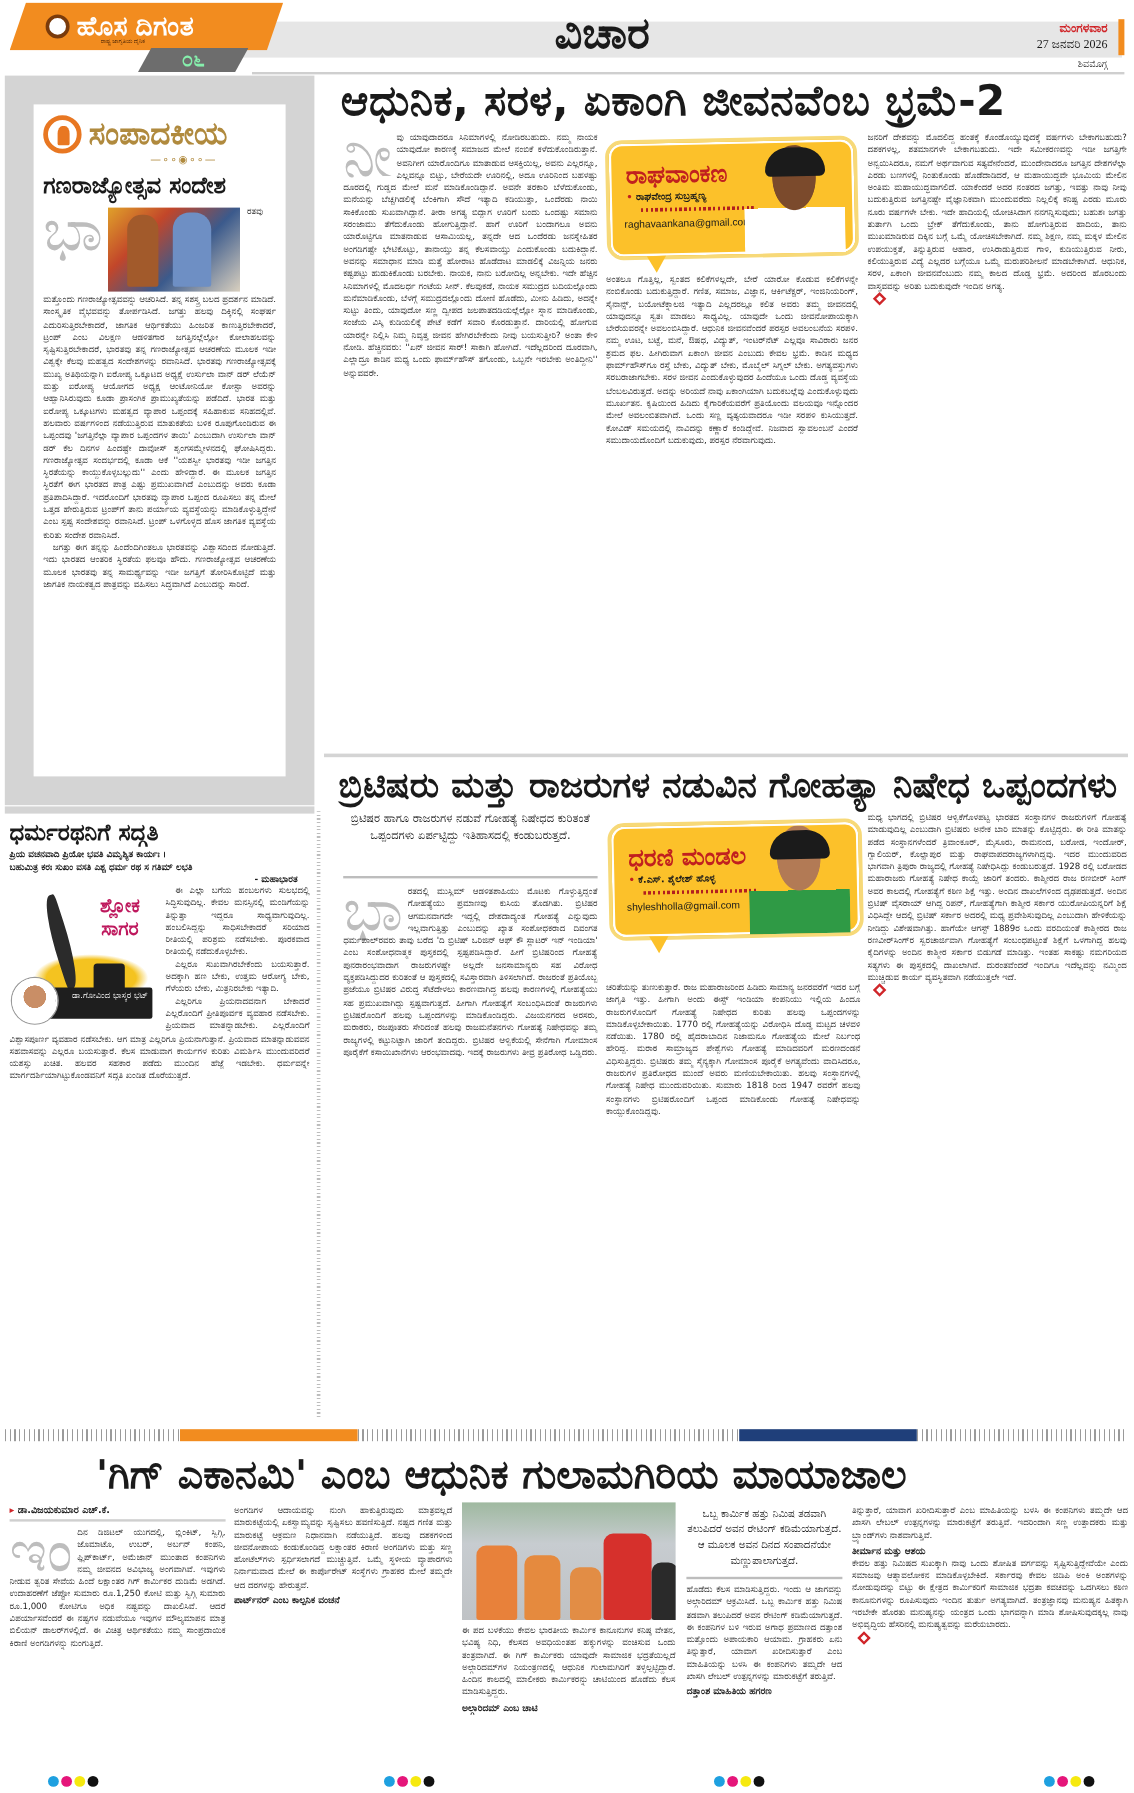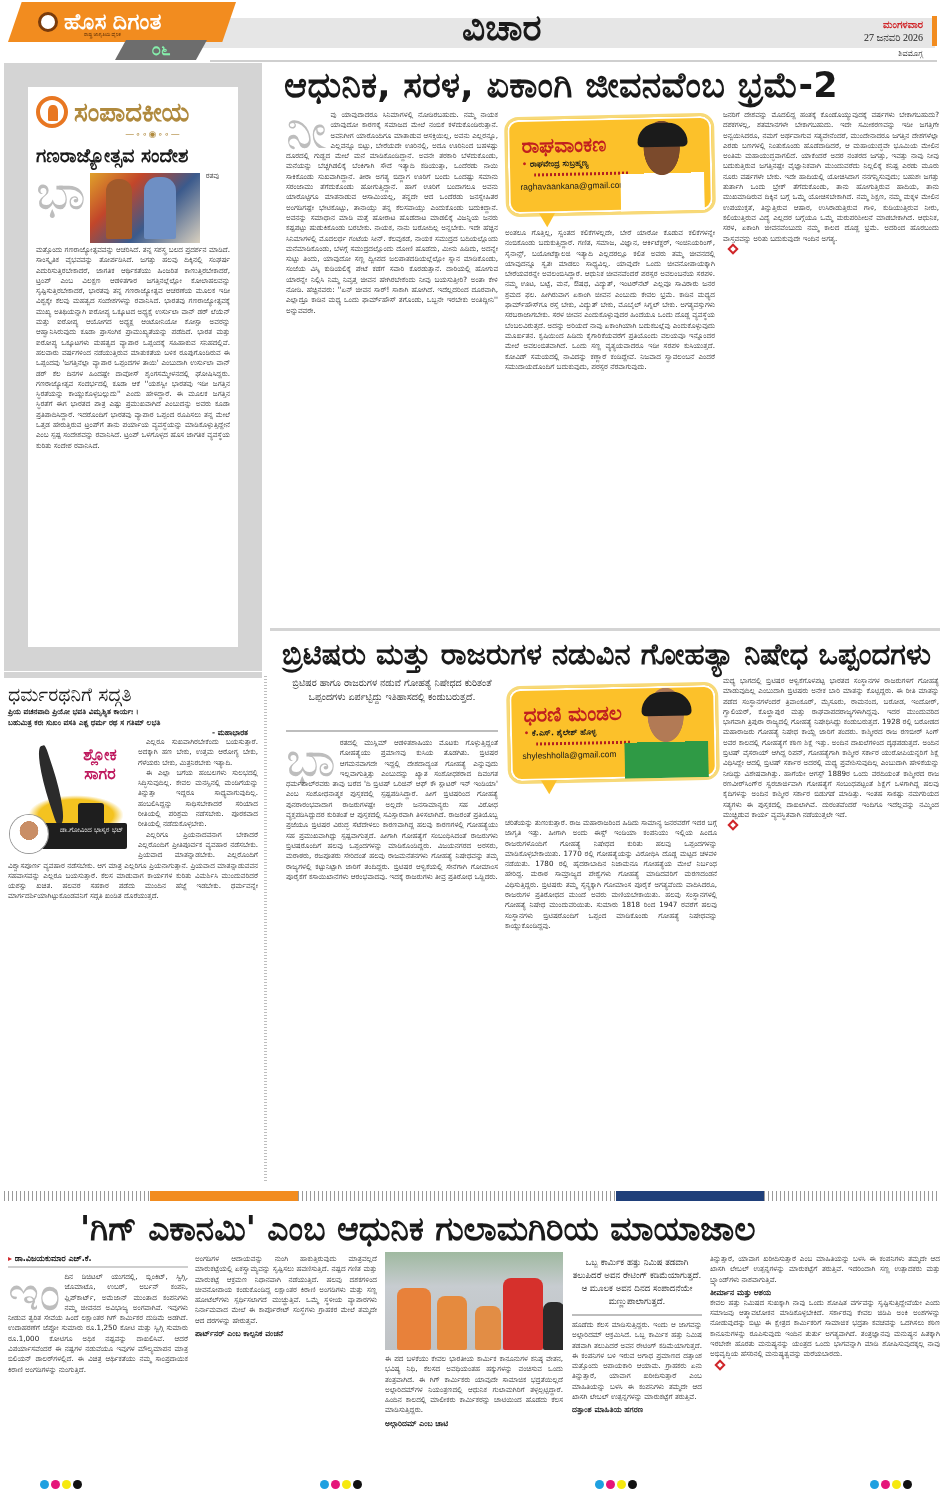--- a/index.html
+++ b/index.html
@@ -38,21 +38,21 @@
   .ed-orn { text-align: center; color: #b08a3e; font-size: 9px; letter-spacing: 1px; margin: -2px 0 4px 40px; }
   .ed-headline { font-size: 19px; font-weight: 900; line-height: 24px; margin-bottom: 4px; }
   .ed-photo { float: left; width: 110px; height: 70px; margin: 2px 6px 2px 0;
               background: linear-gradient(135deg, #e0a12a 0%, #c2462a 30%, #3b5a8c 60%, #d9d0bf 100%); position: relative; }
   .ed-photo::before { content: ""; position: absolute; left: 16px; top: 6px; width: 26px; height: 60px; background: #a25a2b; border-radius: 12px 12px 2px 2px; }
   .ed-photo::after { content: ""; position: absolute; left: 54px; top: 4px; width: 32px; height: 62px; background: #6e8fc4; border-radius: 14px 14px 2px 2px; }
 
   
   .dharma { position: absolute; left: 4px; top: 676px; width: 258px; height: 505px; padding: 6px 4px 0 4px; overflow: hidden; }
   .dharma-rule-top { position: absolute; left: 4px; top: 672px; width: 258px; height: 6px; background: #d4d4d4; }
-  .dharma-title { font-size: 19px; font-weight: 400; line-height: 24px; }
+  .dharma-title { font-size: 19px; font-weight: 700; line-height: 24px; }
   .dharma-verse { font-size: 7.4px; font-weight: bold; line-height: 11px; }
   .dharma-src { text-align: right; font-size: 7.4px; font-weight: bold; padding-right: 10px; }
   .shloka { float: left; width: 124px; height: 112px; margin: 2px 6px 2px 0; position: relative; }
   .shloka .ink { position: absolute; left: 20px; top: 56px; width: 96px; height: 40px; background: radial-gradient(ellipse at center, #f4c320 0%, #f4c320 55%, transparent 70%); }
   .shloka .quill { position: absolute; left: 36px; top: 6px; width: 14px; height: 80px; background: #2b2b2b; border-radius: 70% 10% 70% 10%; transform: rotate(-18deg); }
   .shloka .pot { position: absolute; left: 70px; top: 64px; width: 26px; height: 26px; background: #1e1e1e; border-radius: 3px; }
   .shloka .txt { position: absolute; left: 62px; top: 6px; color: #be185d; font-size: 16px; font-weight: 900; line-height: 19px; text-align: center; width: 60px; }
   .shloka .auth { position: absolute; left: 20px; top: 84px; height: 26px; background: #1e1e1e; color: #fff; font-size: 7px; line-height: 11px; padding: 2px 4px 2px 32px; border-radius: 2px; }
   .shloka .face { position: absolute; left: 2px; top: 76px; width: 38px; height: 38px; border-radius: 50%; background: radial-gradient(circle at 50% 40%, #c98e66 0 35%, #fff 36%); border: 2px solid #fff; box-shadow: 0 0 0 1px #999; }
 
@@ -151,41 +151,42 @@
       <span class="ed-title">ಸಂಪಾದಕೀಯ</span>
     </div>
     <div class="ed-orn">—∘∘◉∘∘—</div>
     <h2 class="ed-headline">ಗಣರಾಜ್ಯೋತ್ಸವ ಸಂದೇಶ</h2>
     <div class="col-text">
       <span class="dropcap">ಭಾ</span>
       <p style="text-indent:0">
         <span class="ed-photo"></span>
         <span>ರತವು ಮತ್ತೊಂದು ಗಣರಾಜ್ಯೋತ್ಸವವನ್ನು ಆಚರಿಸಿದೆ. ತನ್ನ ಸಶಸ್ತ್ರ ಬಲದ ಪ್ರದರ್ಶನ ಮಾಡಿದೆ. ಸಾಂಸ್ಕೃತಿಕ ವೈಭವವನ್ನು ತೋರ್ಪಡಿಸಿದೆ. ಜಗತ್ತು ಹಲವು ದಿಕ್ಕಿನಲ್ಲಿ ಸಂಘರ್ಷ ಎದುರಿಸುತ್ತಿರಬೇಕಾದರೆ, ಜಾಗತಿಕ ಆರ್ಥಿಕತೆಯು ಹಿಂಜರಿತ ಕಾಣುತ್ತಿರಬೇಕಾದರೆ, ಟ್ರಂಪ್ ಎಂಬ ವಿಲಕ್ಷಣ ಆಡಳಿತಗಾರ ಜಗತ್ತಿನಲ್ಲೆಲ್ಲೋ ಕೋಲಾಹಲವನ್ನು ಸೃಷ್ಟಿಸುತ್ತಿರಬೇಕಾದರೆ, ಭಾರತವು ತನ್ನ ಗಣರಾಜ್ಯೋತ್ಸವ ಆಚರಣೆಯ ಮೂಲಕ ಇಡೀ ವಿಶ್ವಕ್ಕೇ ಕೆಲವು ಮಹತ್ವದ ಸಂದೇಶಗಳನ್ನು ರವಾನಿಸಿದೆ. ಭಾರತವು ಗಣರಾಜ್ಯೋತ್ಸವಕ್ಕೆ ಮುಖ್ಯ ಅತಿಥಿಯನ್ನಾಗಿ ಐರೋಪ್ಯ ಒಕ್ಕೂಟದ ಅಧ್ಯಕ್ಷೆ ಉರ್ಸುಲಾ ವಾನ್ ಡರ್ ಲೆಯೆನ್ ಮತ್ತು ಐರೋಪ್ಯ ಆಯೋಗದ ಅಧ್ಯಕ್ಷ ಆಂಟೋನಿಯೋ ಕೋಸ್ಟಾ ಅವರನ್ನು ಆಹ್ವಾನಿಸಿರುವುದು ಕೂಡಾ ಪ್ರಾಸಂಗಿಕ ಪ್ರಾಮುಖ್ಯತೆಯನ್ನು ಪಡೆದಿದೆ. ಭಾರತ ಮತ್ತು ಐರೋಪ್ಯ ಒಕ್ಕೂಟಗಳು ಮಹತ್ವದ ವ್ಯಾಪಾರ ಒಪ್ಪಂದಕ್ಕೆ ಸಹಿಹಾಕುವ ಸನಿಹದಲ್ಲಿವೆ. ಹಲವಾರು ವರ್ಷಗಳಿಂದ ನಡೆಯುತ್ತಿರುವ ಮಾತುಕತೆಯ ಬಳಿಕ ರೂಪುಗೊಂಡಿರುವ ಈ ಒಪ್ಪಂದವು 'ಜಗತ್ತಿನೆಲ್ಲಾ ವ್ಯಾಪಾರ ಒಪ್ಪಂದಗಳ ತಾಯಿ' ಎಂಬುದಾಗಿ ಉರ್ಸುಲಾ ವಾನ್ ಡರ್ ಕೆಲ ದಿನಗಳ ಹಿಂದಷ್ಟೇ ದಾವೋಸ್ ಶೃಂಗಸಮ್ಮೇಳನದಲ್ಲಿ ಘೋಷಿಸಿದ್ದರು. ಗಣರಾಜ್ಯೋತ್ಸವ ಸಂದರ್ಭದಲ್ಲಿ ಕೂಡಾ ಆಕೆ ''ಯಶಸ್ವೀ ಭಾರತವು ಇಡೀ ಜಗತ್ತಿನ ಸ್ಥಿರತೆಯನ್ನು ಕಾಯ್ದುಕೊಳ್ಳಬಲ್ಲುದು'' ಎಂದು ಹೇಳಿದ್ದಾರೆ. ಈ ಮೂಲಕ ಜಗತ್ತಿನ ಸ್ಥಿರತೆಗೆ ಈಗ ಭಾರತದ ಪಾತ್ರ ಎಷ್ಟು ಪ್ರಮುಖವಾಗಿದೆ ಎಂಬುದನ್ನು ಅವರು ಕೂಡಾ ಪ್ರತಿಪಾದಿಸಿದ್ದಾರೆ. ಇದರೊಂದಿಗೆ ಭಾರತವು ವ್ಯಾಪಾರ ಒಪ್ಪಂದ ರೂಪಿಸಲು ತನ್ನ ಮೇಲೆ ಒತ್ತಡ ಹೇರುತ್ತಿರುವ ಟ್ರಂಪ್‌ಗೆ ತಾನು ಪರ್ಯಾಯ ವ್ಯವಸ್ಥೆಯನ್ನು ಮಾಡಿಕೊಳ್ಳುತ್ತಿದ್ದೇನೆ ಎಂಬ ಸ್ಪಷ್ಟ ಸಂದೇಶವನ್ನು ರವಾನಿಸಿದೆ. ಟ್ರಂಪ್ ಒಳಗೊಳ್ಳದ ಹೊಸ ಜಾಗತಿಕ ವ್ಯವಸ್ಥೆಯ ಕುರಿತು ಸಂದೇಶ ರವಾನಿಸಿದೆ.</span>
       </p>
+      <p>ಜಗತ್ತು ಈಗ ತನ್ನನ್ನು ಹಿಂದೆಂದಿಗಿಂತಲೂ ಭಾರತವನ್ನು ವಿಶ್ವಾಸದಿಂದ ನೋಡುತ್ತಿದೆ. ಇದು ಭಾರತದ ಆಂತರಿಕ ಸ್ಥಿರತೆಯ ಫಲವೂ ಹೌದು. ಗಣರಾಜ್ಯೋತ್ಸವ ಆಚರಣೆಯ ಮೂಲಕ ಭಾರತವು ತನ್ನ ಸಾಮರ್ಥ್ಯವನ್ನು ಇಡೀ ಜಗತ್ತಿಗೆ ತೋರಿಸಿಕೊಟ್ಟಿದೆ ಮತ್ತು ಜಾಗತಿಕ ನಾಯಕತ್ವದ ಪಾತ್ರವನ್ನು ವಹಿಸಲು ಸಿದ್ಧವಾಗಿದೆ ಎಂಬುದನ್ನು ಸಾರಿದೆ.</p>
     </div>
   </div>
 </section>
 
 <div class="dharma-rule-top"></div>
 <section class="dharma">
   <h2 class="dharma-title">ಧರ್ಮರಥನಿಗೆ ಸದ್ಗತಿ</h2>
   <div class="dharma-verse">ಪ್ರಿಯ ವಚನವಾದಿ ಪ್ರಿಯೋ ಭವತಿ ವಿಮೃಶ್ಯಿತ ಕಾರ್ಯಃ ।</div>
   <div class="dharma-verse">ಬಹುಮಿತ್ರ ಕರಃ ಸುಖಂ ವಸತಿ ಎಶ್ಚ ಧರ್ಮ ರಥ ಸ ಗತಿಮ್ ಲಭತಿ</div>
   <div class="dharma-src">- ಮಹಾಭಾರತ</div>
   <div class="col-text">
     <div class="shloka">
       <div class="ink"></div>
       <div class="quill"></div>
       <div class="pot"></div>
       <div class="txt">ಶ್ಲೋಕ ಸಾಗರ</div>
       <div class="auth">ಡಾ.ಗೋವಿಂದ ಭಾಸ್ಕರ ಭಟ್</div>
       <div class="face"></div>
     </div>
+    <p>ಈ ಎಲ್ಲಾ ಬಗೆಯ ಹಂಬಲಗಳು ಸುಲಭದಲ್ಲಿ ಸಿದ್ಧಿಸುವುದಿಲ್ಲ. ಕೇವಲ ಮನಸ್ಸಿನಲ್ಲಿ ಮಂಡಿಗೆಯನ್ನು ತಿನ್ನುತ್ತಾ ಇದ್ದರೂ ಸಾಧ್ಯವಾಗುವುದಿಲ್ಲ. ಹಂಬಲಿಸಿದ್ದನ್ನು ಸಾಧಿಸಬೇಕಾದರೆ ಸರಿಯಾದ ರೀತಿಯಲ್ಲಿ ಪರಿಶ್ರಮ ನಡೆಸಬೇಕು. ಪೂರಕವಾದ ರೀತಿಯಲ್ಲಿ ನಡೆದುಕೊಳ್ಳಬೇಕು.</p>
     <p>ಎಲ್ಲರೂ ಸುಖವಾಗಿರಬೇಕೆಂದು ಬಯಸುತ್ತಾರೆ. ಅದಕ್ಕಾಗಿ ಹಣ ಬೇಕು, ಉತ್ತಮ ಆರೋಗ್ಯ ಬೇಕು, ಗೆಳೆಯರು ಬೇಕು, ಮಿತ್ರನಿರಬೇಕು ಇತ್ಯಾದಿ.</p>
-    <p>ಈ ಎಲ್ಲಾ ಬಗೆಯ ಹಂಬಲಗಳು ಸುಲಭದಲ್ಲಿ ಸಿದ್ಧಿಸುವುದಿಲ್ಲ. ಕೇವಲ ಮನಸ್ಸಿನಲ್ಲಿ ಮಂಡಿಗೆಯನ್ನು ತಿನ್ನುತ್ತಾ ಇದ್ದರೂ ಸಾಧ್ಯವಾಗುವುದಿಲ್ಲ. ಹಂಬಲಿಸಿದ್ದನ್ನು ಸಾಧಿಸಬೇಕಾದರೆ ಸರಿಯಾದ ರೀತಿಯಲ್ಲಿ ಪರಿಶ್ರಮ ನಡೆಸಬೇಕು. ಪೂರಕವಾದ ರೀತಿಯಲ್ಲಿ ನಡೆದುಕೊಳ್ಳಬೇಕು.</p>
     <p>ಎಲ್ಲರಿಗೂ ಪ್ರಿಯನಾದವನಾಗ ಬೇಕಾದರೆ ಎಲ್ಲರೊಂದಿಗೆ ಪ್ರೀತಿಪೂರ್ವಕ ವ್ಯವಹಾರ ನಡೆಸಬೇಕು. ಪ್ರಿಯವಾದ ಮಾತನ್ನಾಡಬೇಕು. ಎಲ್ಲರೊಂದಿಗೆ ವಿಶ್ವಾಸಪೂರ್ಣ ವ್ಯವಹಾರ ನಡೆಸಬೇಕು. ಆಗ ಮಾತ್ರ ಎಲ್ಲರಿಗೂ ಪ್ರಿಯನಾಗುತ್ತಾನೆ. ಪ್ರಿಯವಾದ ಮಾತನ್ನಾಡುವವನ ಸಹವಾಸವನ್ನು ಎಲ್ಲರೂ ಬಯಸುತ್ತಾರೆ. ಕೆಲಸ ಮಾಡುವಾಗ ಕಾರ್ಯಗಳ ಕುರಿತು ವಿಮರ್ಶಿಸಿ ಮುಂದುವರಿದರೆ ಯಶಸ್ಸು ಖಚಿತ. ಹಲವರ ಸಹಕಾರ ಪಡೆದು ಮುಂದಿನ ಹೆಜ್ಜೆ ಇಡಬೇಕು. ಧರ್ಮವನ್ನೇ ಮಾರ್ಗದರ್ಶಿಯಾಗಿಟ್ಟುಕೊಂಡವನಿಗೆ ಸದ್ಗತಿ ಖಂಡಿತ ದೊರೆಯುತ್ತದೆ.</p>
   </div>
 </section>
 <div class="left-rail"></div>
 
 <h1 class="art1-headline">ಆಧುನಿಕ, ಸರಳ, ಏಕಾಂಗಿ ಜೀವನವೆಂಬ ಭ್ರಮೆ-2</h1>
 <div class="art1-colA col-text">
   <span class="dropcap">ನೀ</span>
   <p style="text-indent:0">ವು ಯಾವುದಾದರೂ ಸಿನಿಮಾಗಳಲ್ಲಿ ನೋಡಿರಬಹುದು. ನಮ್ಮ ನಾಯಕ ಯಾವುದೋ ಕಾರಣಕ್ಕೆ ಸಮಾಜದ ಮೇಲೆ ನಂಬಿಕೆ ಕಳೆದುಕೊಂಡಿರುತ್ತಾನೆ. ಅವನಿಗೀಗ ಯಾರೊಂದಿಗೂ ಮಾತಾಡುವ ಆಸಕ್ತಿಯಿಲ್ಲ, ಅವನು ಎಲ್ಲರನ್ನೂ, ಎಲ್ಲವನ್ನೂ ಬಿಟ್ಟು, ಬೇರೆಯದೇ ಊರಿನಲ್ಲಿ, ಅದೂ ಊರಿನಿಂದ ಬಹಳಷ್ಟು ದೂರದಲ್ಲಿ ಗುಡ್ಡದ ಮೇಲೆ ಮನೆ ಮಾಡಿಕೊಂಡಿದ್ದಾನೆ. ಅವನೇ ತರಕಾರಿ ಬೆಳೆದುಕೊಂಡು, ಮನೆಯನ್ನು ಬೆಚ್ಚಗಿಡಲಿಕ್ಕೆ ಬೆಂಕಿಗಾಗಿ ಸೌದೆ ಇತ್ಯಾದಿ ಕಡಿಯುತ್ತಾ, ಒಂದೆರಡು ನಾಯಿ ಸಾಕಿಕೊಂಡು ಸುಖವಾಗಿದ್ದಾನೆ. ತೀರಾ ಅಗತ್ಯ ಬಿದ್ದಾಗ ಊರಿಗೆ ಬಂದು ಒಂದಷ್ಟು ಸಮಾನು ಸರಂಜಾಮು ತೆಗೆದುಕೊಂಡು ಹೋಗುತ್ತಿದ್ದಾನೆ. ಹಾಗೆ ಊರಿಗೆ ಬಂದಾಗಲೂ ಅವನು ಯಾರೊಟ್ಟಿಗೂ ಮಾತನಾಡುವ ಆಸಾಮಿಯಲ್ಲ, ತನ್ನದೇ ಆದ ಒಂದೆರಡು ಜನಸ್ನೇಹಿತರ ಅಂಗಡಿಗಷ್ಟೇ ಭೇಟಿಕೊಟ್ಟು, ತಾನಾಯ್ತು ತನ್ನ ಕೆಲಸವಾಯ್ತು ಎಂದುಕೊಂಡು ಬದುಕಿದ್ದಾನೆ. ಅವನನ್ನು ಸಮಾಧಾನ ಮಾಡಿ ಮತ್ತೆ ಹೋರಾಟ ಹೊಡೆದಾಟ ಮಾಡಲಿಕ್ಕೆ ವಿಜನ್ನಿಯ ಜನರು ಕಷ್ಟಪಟ್ಟು ಹುಡುಕಿಕೊಂಡು ಬರಬೇಕು. ನಾಯಕ, ನಾನು ಬರೋದಿಲ್ಲ ಅನ್ನಬೇಕು. ಇದೇ ಹೆಚ್ಚಿನ ಸಿನಿಮಾಗಳಲ್ಲಿ ಮೊದಲರ್ಧ ಗಂಟೆಯ ಸೀನ್. ಕೆಲವುಕಡೆ, ನಾಯಕ ಸಮುದ್ರದ ಬದಿಯಲ್ಲೊಂದು ಮನೆಮಾಡಿಕೊಂಡು, ಬೆಳಗ್ಗೆ ಸಮುದ್ರದಲ್ಲೊಂದು ದೋಣಿ ಹೊಡೆದು, ಮೀನು ಹಿಡಿದು, ಅದನ್ನೇ ಸುಟ್ಟು ತಿಂದು, ಯಾವುದೋ ಸಣ್ಣ ದ್ವೀಪದ ಜಲಪಾತದಡಿಯಲ್ಲೆಲ್ಲೋ ಸ್ನಾನ ಮಾಡಿಕೊಂಡು, ಸಂಜೆಯ ವಿಸ್ಕಿ ಕುಡಿಯಲಿಕ್ಕೆ ಪೇಟೆ ಕಡೆಗೆ ಸವಾರಿ ಕೊರಡುತ್ತಾನೆ. ದಾರಿಯಲ್ಲಿ ಹೋಗುವ ಯಾರನ್ನೇ ನಿಲ್ಲಿಸಿ ನಿಮ್ಮ ನಿವೃತ್ತ ಜೀವನ ಹೇಗಿರಬೇಕೆಂದು ನೀವು ಬಯಸುತ್ತೀರಿ? ಅಂತಾ ಕೇಳಿ ನೋಡಿ. ಹೆಚ್ಚಿನವರು: ''ಏನ್ ಜೀವನ ಸಾರ್! ಸಾಕಾಗಿ ಹೋಗಿದೆ. ಇದೆಲ್ಲದರಿಂದ ದೂರವಾಗಿ, ಎಲ್ಲಾದ್ರೂ ಕಾಡಿನ ಮಧ್ಯ ಒಂದು ಫಾರ್ಮ್‌ಹೌಸ್ ತಗೊಂಡು, ಒಬ್ಬನೇ ಇರಬೇಕು ಅಂತಿದ್ದೀನಿ'' ಅನ್ನುವವರೇ.</p>
 </div>

